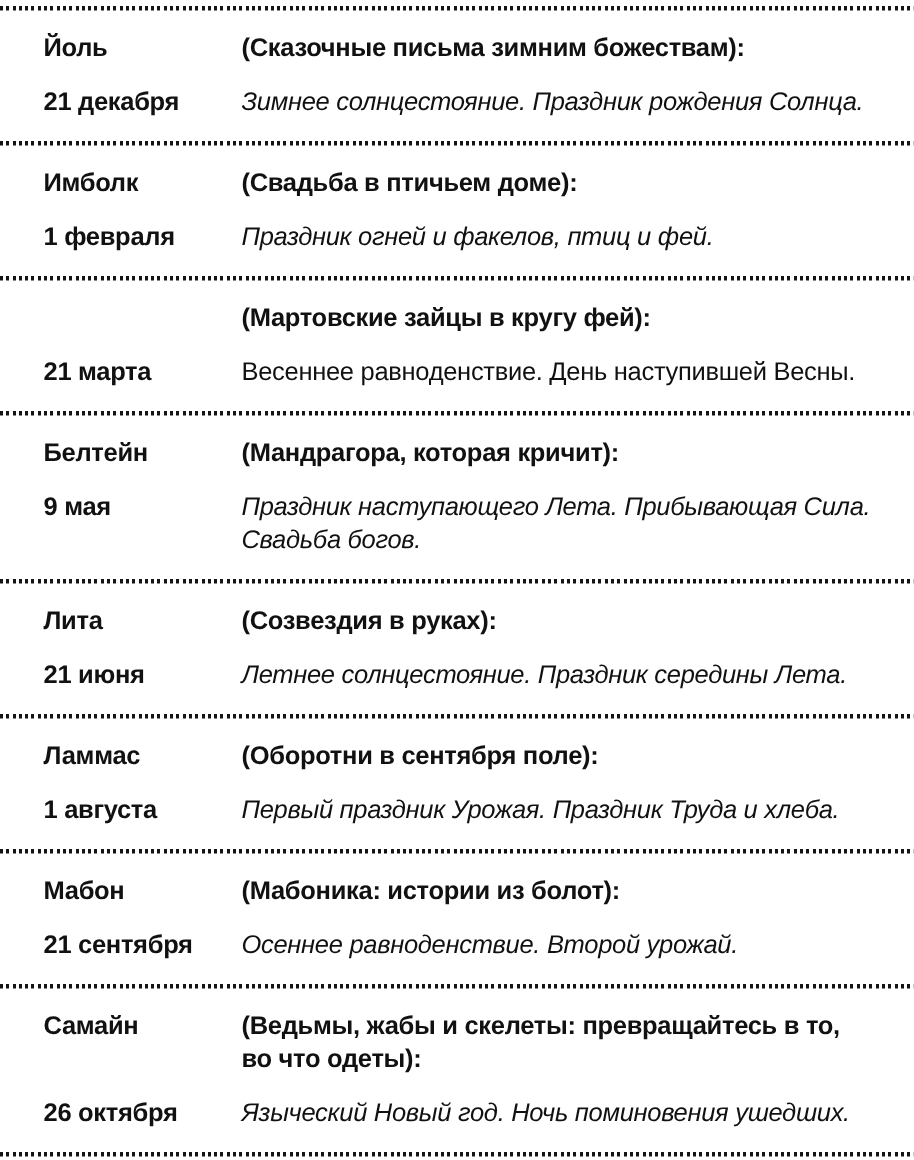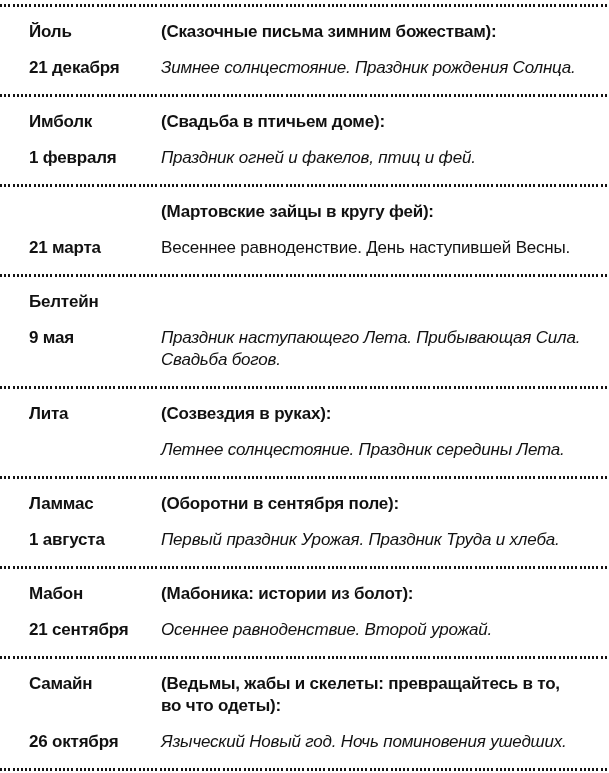--- a/index.html
+++ b/index.html
@@ -61,29 +61,31 @@
   <div class="divider"></div>
   <div class="section">
     <div class="title">(Мартовские зайцы в кругу фей):</div>
     <div class="date">21 марта</div>
     <div class="desc" data-style="normal">Весеннее равноденствие. День наступившей Весны.</div>
   </div>
 
   <div class="divider"></div>
   <div class="section">
     <div class="name">Белтейн</div>
+    <div class="title">(Мандрагора, которая кричит):</div>
     <div class="date">9 мая</div>
     <div class="desc" data-style="italic">Праздник наступающего Лета. Прибывающая Сила.
 Свадьба богов.</div>
   </div>
 
   <div class="divider"></div>
   <div class="section">
     <div class="name">Лита</div>
     <div class="title">(Созвездия в руках):</div>
+    <div class="date">21 июня</div>
     <div class="desc" data-style="italic">Летнее солнцестояние. Праздник середины Лета.</div>
   </div>
 
   <div class="divider"></div>
   <div class="section">
     <div class="name">Ламмас</div>
     <div class="title">(Оборотни в сентября поле):</div>
     <div class="date">1 августа</div>
     <div class="desc" data-style="italic">Первый праздник Урожая. Праздник Труда и хлеба.</div>
   </div>

